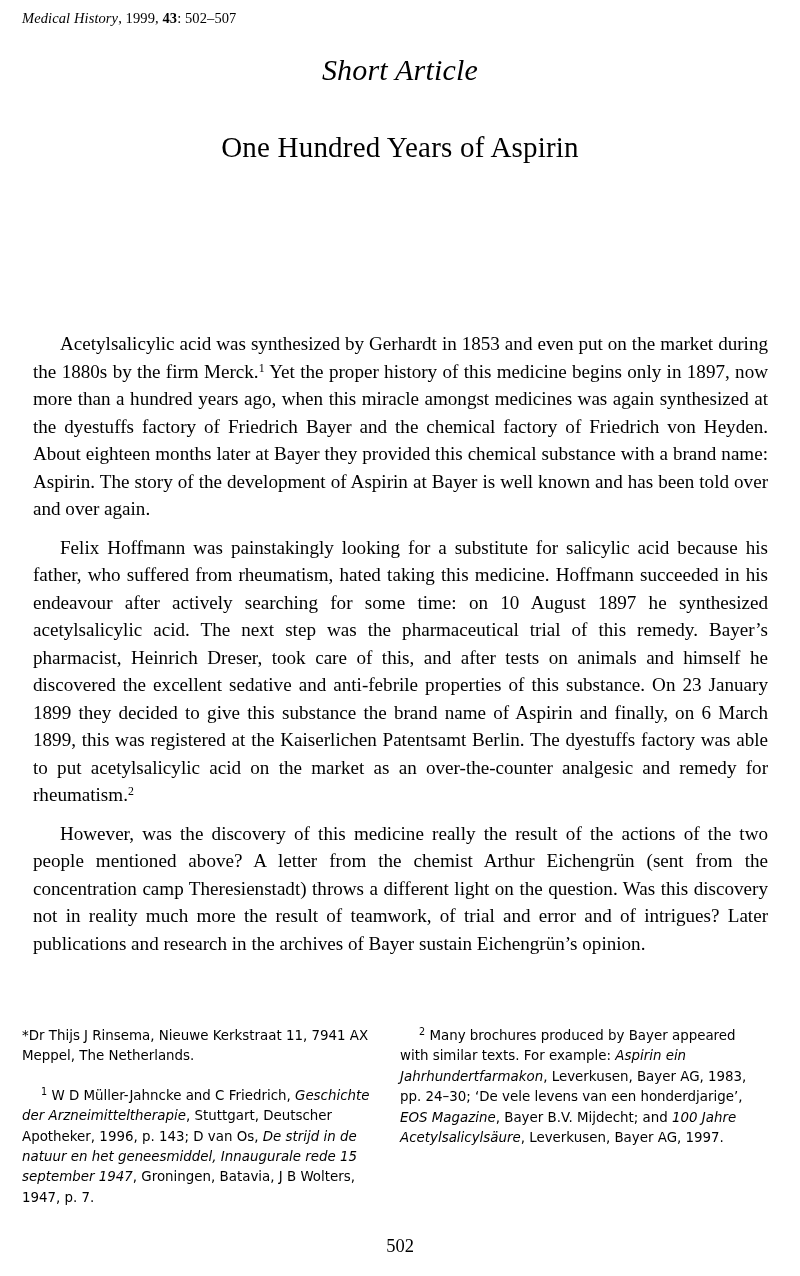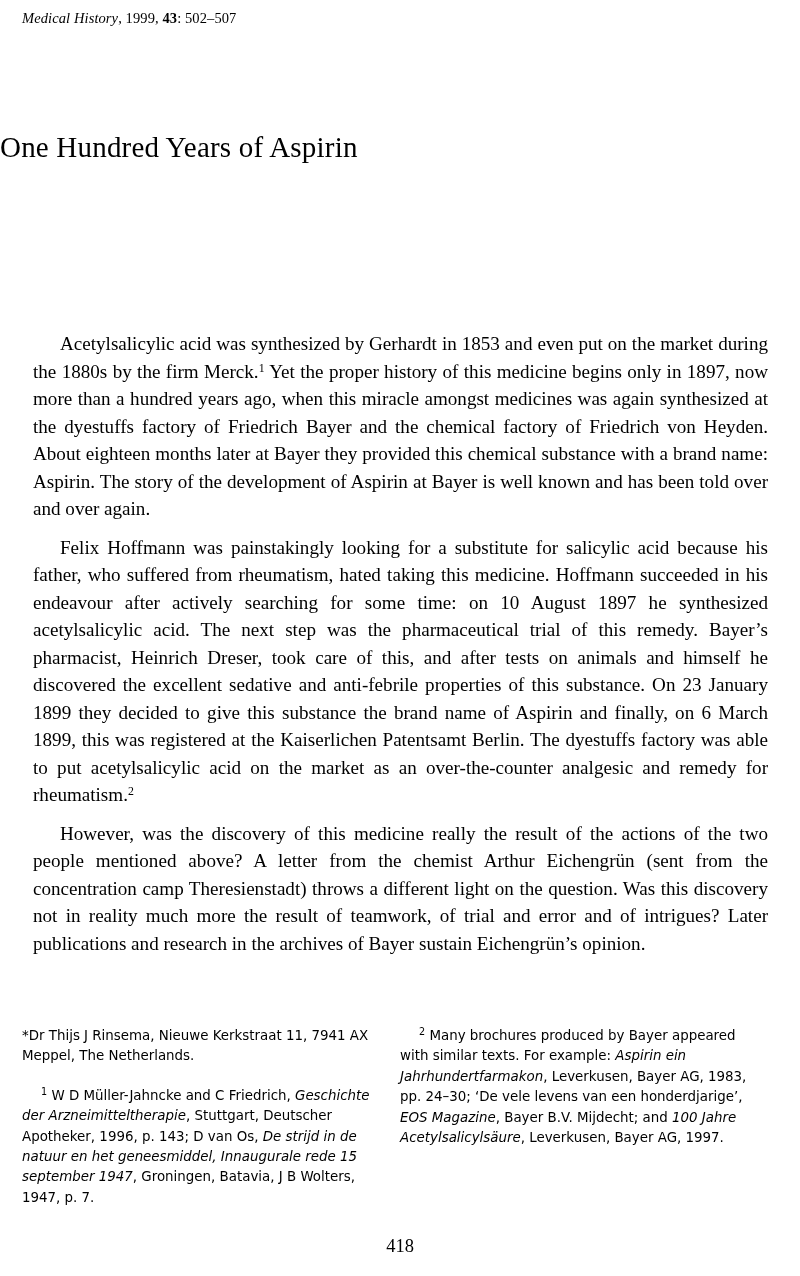--- a/index.html
+++ b/index.html
@@ -44,20 +44,21 @@
     top: 53px;
     text-align: center;
     font-style: italic;
     font-size: 30px;
     letter-spacing: 0.2px;
   }
   .article-title {
     position: absolute;
     left: 0; right: 0;
     top: 131px;
+    text-align: center;
     font-size: 29px;
     letter-spacing: 0.2px;
   }
   .byline {
     position: absolute;
     left: 0; right: 0;
     top: 209px;
     text-align: center;
     font-size: 17.5px;
     letter-spacing: 0.6px;
@@ -129,20 +130,21 @@
 </style>
 </head>
 <body>
 
 <div class="page">
 
   <div class="running-head">
     <span class="jnl">Medical History</span><span>, 1999, </span><span class="vol">43</span><span>: 502–507</span>
   </div>
 
+  <div class="section-label">Short Article</div>
   <h1 class="article-title" style="margin:0;font-weight:normal;">One Hundred Years of Aspirin</h1>
 
   <div class="body-text">
     <p><span>Acetylsalicylic acid was synthesized by Gerhardt in 1853 and even put on the market during the 1880s by the firm Merck.</span><sup>1</sup><span> Yet the proper history of this medicine begins only in 1897, now more than a hundred years ago, when this miracle amongst medicines was again synthesized at the dyestuffs factory of Friedrich Bayer and the chemical factory of Friedrich von Heyden. About eighteen months later at Bayer they provided this chemical substance with a brand name: Aspirin. The story of the development of Aspirin at Bayer is well known and has been told over and over again.</span></p>
     <p><span>Felix Hoffmann was painstakingly looking for a substitute for salicylic acid because his father, who suffered from rheumatism, hated taking this medicine. Hoffmann succeeded in his endeavour after actively searching for some time: on 10 August 1897 he synthesized acetylsalicylic acid. The next step was the pharmaceutical trial of this remedy. Bayer’s pharmacist, Heinrich Dreser, took care of this, and after tests on animals and himself he discovered the excellent sedative and anti-febrile properties of this substance. On 23 January 1899 they decided to give this substance the brand name of Aspirin and finally, on 6 March 1899, this was registered at the Kaiserlichen Patentsamt Berlin. The dyestuffs factory was able to put acetylsalicylic acid on the market as an over-the-counter analgesic and remedy for rheumatism.</span><sup>2</sup></p>
     <p>However, was the discovery of this medicine really the result of the actions of the two people mentioned above? A letter from the chemist Arthur Eichengrün (sent from the concentration camp Theresienstadt) throws a different light on the question. Was this discovery not in reality much more the result of teamwork, of trial and error and of intrigues? Later publications and research in the archives of Bayer sustain Eichengrün’s opinion.</p>
   </div>
 
   <div class="footnotes">
 
@@ -150,15 +152,15 @@
       <p class="fn-contact">*Dr Thijs J Rinsema, Nieuwe Kerkstraat 11, 7941 AX Meppel, The Netherlands.</p>
       <p class="fn-note"><sup>1</sup><span> W D Müller-Jahncke and C Friedrich, </span><i>Geschichte der Arzneimitteltherapie</i><span>, Stuttgart, Deutscher Apotheker, 1996, p. 143; D van Os, </span><i>De strijd in de natuur en het geneesmiddel, Innaugurale rede 15 september 1947</i><span>, Groningen, Batavia, J B Wolters, 1947, p. 7.</span></p>
     </div>
 
     <div class="fn-col">
       <p class="fn-note" style="margin-top:0 !important;"><sup>2</sup><span> Many brochures produced by Bayer appeared with similar texts. For example: </span><i>Aspirin ein Jahrhundertfarmakon</i><span>, Leverkusen, Bayer AG, 1983, pp. 24–30; ‘De vele levens van een honderdjarige’, </span><i>EOS Magazine</i><span>, Bayer B.V. Mijdecht; and </span><i>100 Jahre Acetylsalicylsäure</i><span>, Leverkusen, Bayer AG, 1997.</span></p>
     </div>
 
   </div>
 
-  <div class="folio">418</div>
+  <div class="folio">502</div>
 
 </div>
 
 </body></html>

